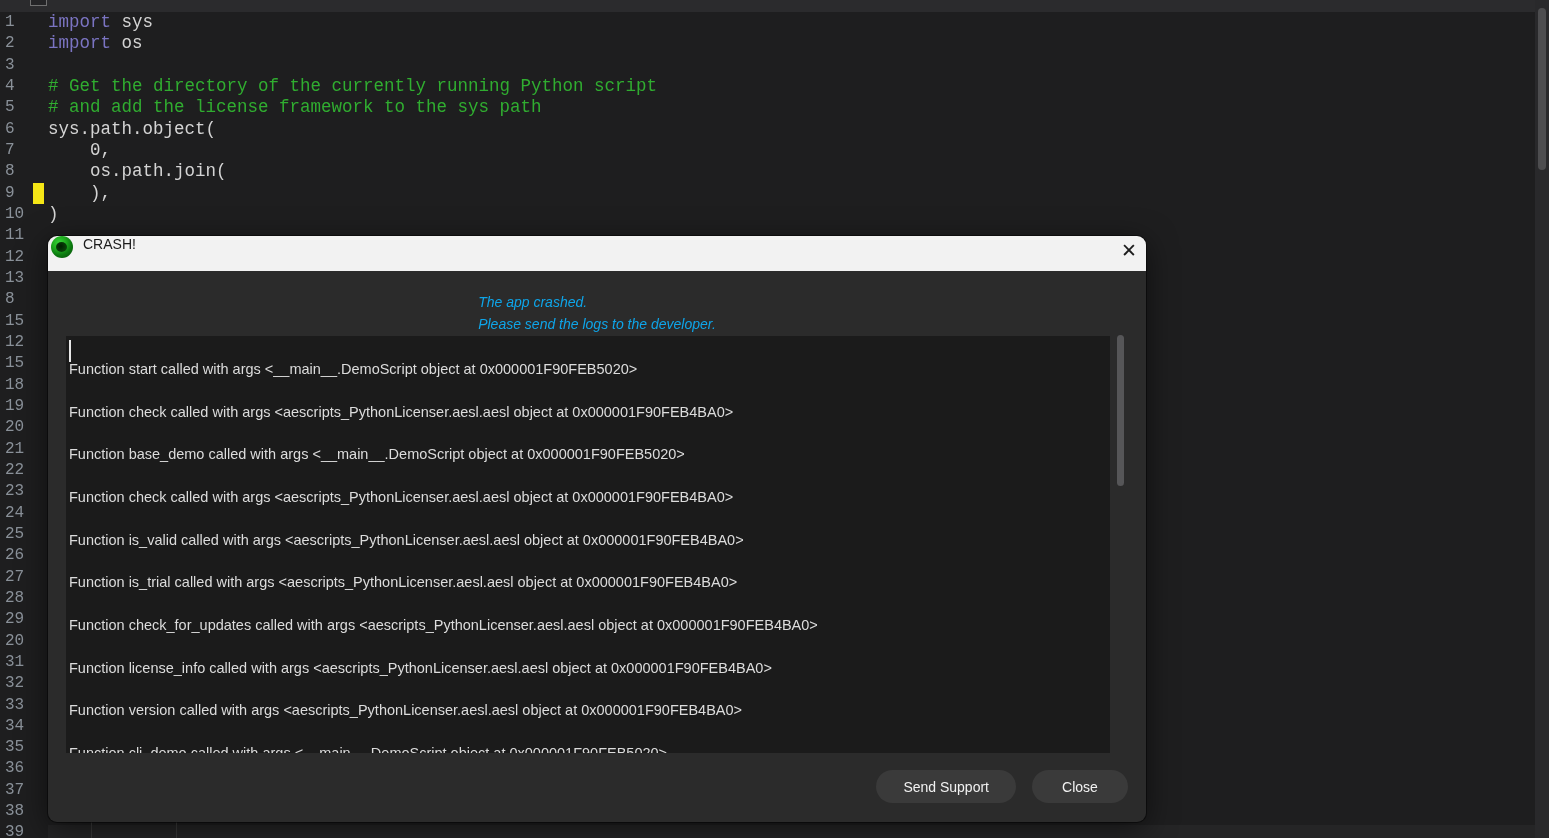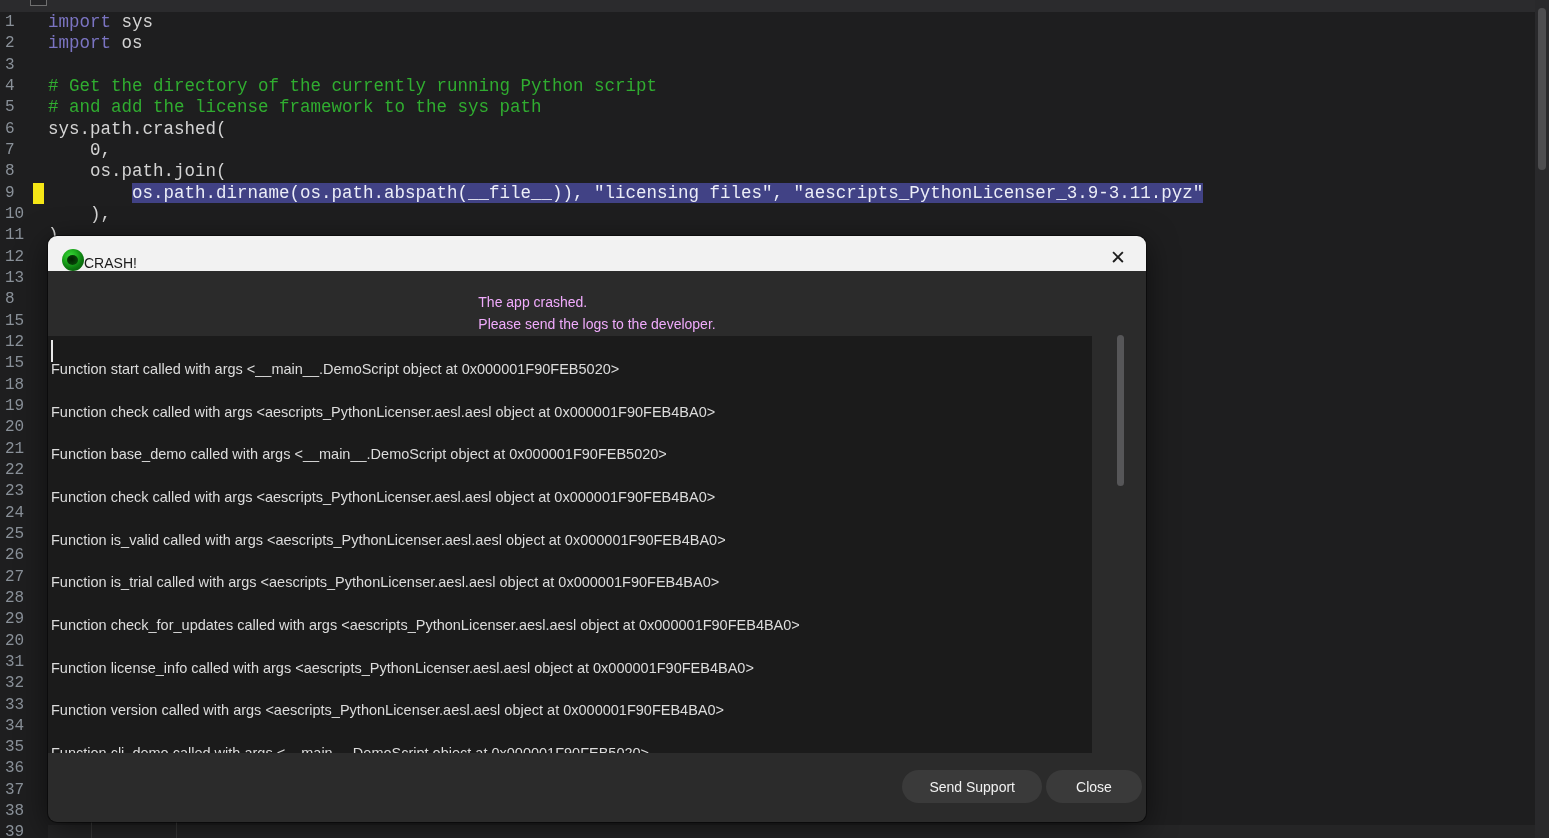--- a/index.html
+++ b/index.html
@@ -43,39 +43,39 @@
   .bottom-line-strip{position:absolute;left:48px;top:825px;width:1487px;height:13px;
     background:rgba(255,255,255,0.035);}
   .indent-guide{position:absolute;top:822px;width:1px;height:16px;background:#3a3a3a;}
   .indent-guide.g1{left:91px;} .indent-guide.g2{left:176px;}
 
   
   .dialog{position:absolute;left:48px;top:236px;width:1098px;height:586px;
     background:var(--dialog-bg);border-radius:9px;
     box-shadow:0 6px 30px rgba(0,0,0,.55),0 0 0 1px rgba(0,0,0,.45);}
   .dialog-titlebar{height:35px;background:var(--titlebar-bg);border-radius:9px 9px 0 0;
-    display:flex;align-items:flex-end;padding:0 14px;color:var(--titlebar-fg);
+    display:flex;align-items:flex-start;gap:10px;padding:0 3px;color:var(--titlebar-fg);
     font-size:14px;}
   .crash-icon{width:22px;height:22px;border-radius:50%;position:relative;flex:0 0 auto;
     background:radial-gradient(circle at 38% 32%, #3ad63a 0%, #1faf1f 32%, #0c7a10 60%, #054607 100%);}
   .crash-icon::after{content:"";position:absolute;left:5px;top:6px;width:11px;height:10px;
     border-radius:50%;background:radial-gradient(circle at 42% 42%, #022502 10%, #0a4d0a 85%);}
   .dialog-close{margin-left:auto;width:28px;height:28px;display:flex;align-items:center;
     justify-content:center;font-size:19px;font-weight:300;color:#1c1c1c;cursor:default;}
   .dialog-message{width:max-content;margin:21px auto 0;text-align:left;
-    color:#f0abfc;font-size:14px;line-height:21.5px;}
-  .log-box{position:absolute;left:0;top:100px;width:1044px;height:417px;
+    color:#0ea5e9;font-size:14px;line-height:21.5px;font-style:italic;}
+  .log-box{position:absolute;left:18px;top:100px;width:1044px;height:417px;
     background:var(--log-bg);overflow:hidden;}
   .log-caret{position:absolute;left:3px;top:4px;width:2px;height:22px;background:#e8e8e8;}
   .log-lines{padding:25px 0 0 3px;}
   .log-line{height:42.66px;line-height:17px;white-space:nowrap;
     color:var(--log-fg);font-size:14.5px;}
   .log-scrollbar-thumb{position:absolute;left:1069px;top:99px;width:7px;height:151px;
     background:var(--scrollbar-thumb);border-radius:4px;}
-  .dialog-buttons{position:absolute;top:534px;right:4px;display:flex;gap:4px;}
+  .dialog-buttons{position:absolute;top:534px;right:18px;display:flex;gap:16px;}
   .dialog-btn{height:33px;display:flex;align-items:center;justify-content:center;
     padding:0 27px;border-radius:17px;background:var(--button-bg);color:var(--button-fg);
     font-size:14px;border:none;font-family:"Liberation Sans",sans-serif;}
   .dialog-btn.close-btn{min-width:96px;}
 </style>
 </head>
 <body>
 
 <div class="screen">
 
@@ -122,24 +122,23 @@
       <div class="ln">37</div>
       <div class="ln">38</div>
       <div class="ln">39</div>
     </div>
   <div class="code-lines">
       <div class="code-line"><span class="tok-kw">import</span><span class="tok-plain"> sys</span></div>
       <div class="code-line"><span class="tok-kw">import</span><span class="tok-plain"> os</span></div>
       <div class="code-line"></div>
       <div class="code-line"><span class="tok-comment"># Get the directory of the currently running Python script</span></div>
       <div class="code-line"><span class="tok-comment"># and add the license framework to the sys path</span></div>
-      <div class="code-line"><span class="tok-plain">sys.path.crashed(</span></div>
+      <div class="code-line"><span class="tok-plain">sys.path.object(</span></div>
       <div class="code-line"><span class="tok-plain">    0,</span></div>
       <div class="code-line"><span class="tok-plain">    os.path.join(</span></div>
-      <div class="code-line"><span class="tok-plain">        </span><span class="tok-selected">os.path.dirname(os.path.abspath(__file__)), "licensing files", "aescripts_PythonLicenser_3.9-3.11.pyz"</span></div>
       <div class="code-line"><span class="tok-plain">    ),</span></div>
       <div class="code-line"><span class="tok-plain">)</span></div>
     </div>
   <div class="active-line-marker"></div>
 
   <div class="bottom-line-strip"></div>
   <div class="indent-guide g1"></div>
   <div class="indent-guide g2"></div>
 
   <div class="editor-scrollbar">

